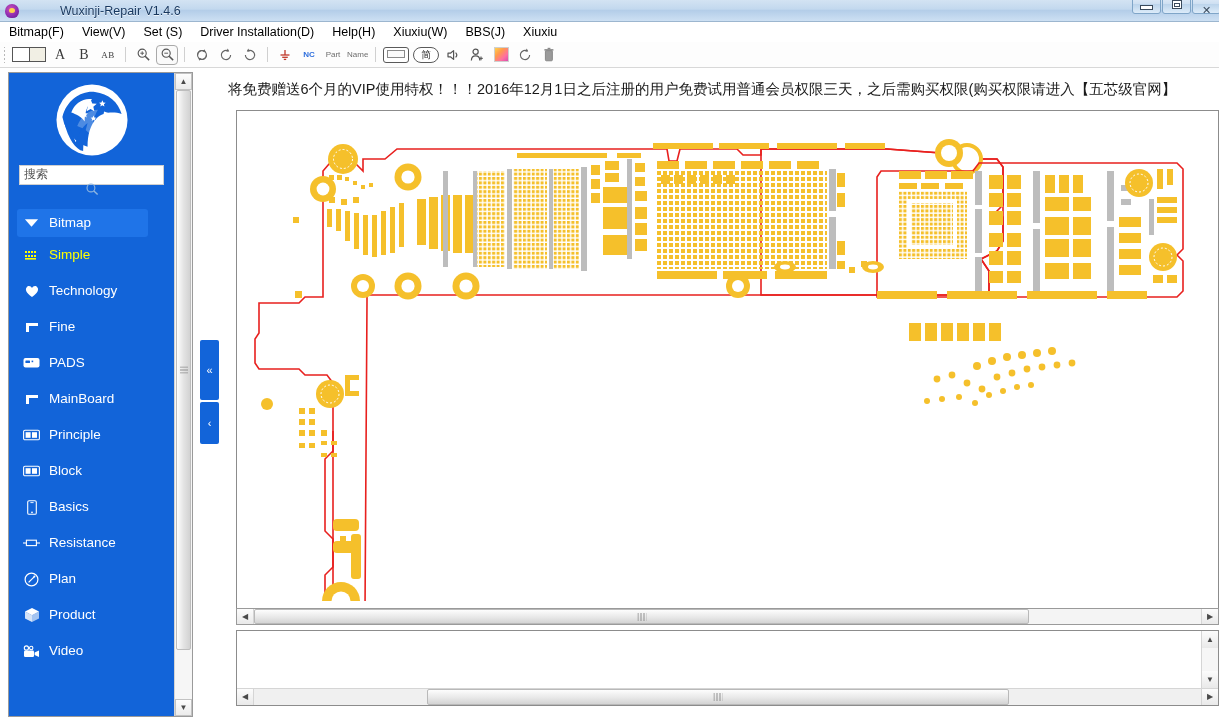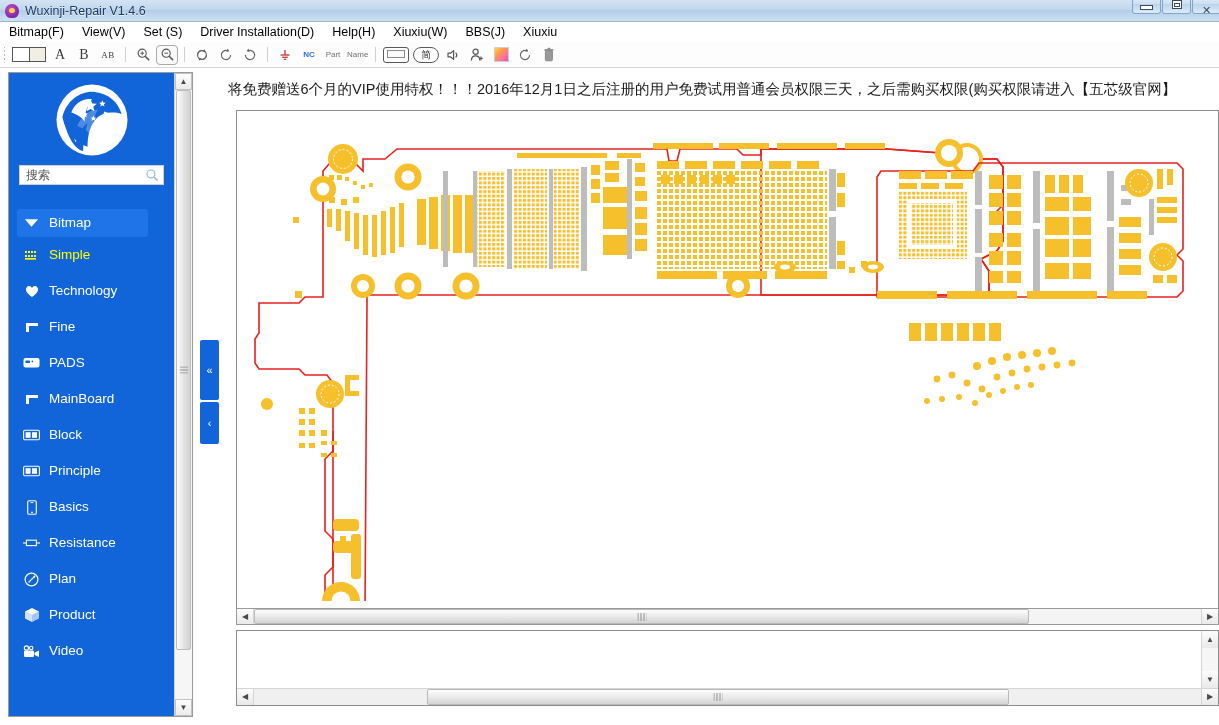--- a/index.html
+++ b/index.html
@@ -33,20 +33,21 @@
     border-radius: 50% 50% 45% 45%;
   }
   .titlebar-icon .bug:after {
     content: ""; position: absolute; left: 4px; top: 4px;
     width: 6px; height: 5px; background: #ffd34d; border-radius: 50%;
   }
   .titlebar-title {
     font-size: 12.5px; color: #17375e; font-weight: normal;
     text-shadow: 0 1px 0 rgba(255,255,255,0.7);
     white-space: nowrap;
+    margin-left: 35px;
   }
   .win-controls {
     position: absolute; right: -2px; top: -7px;
     display: flex; align-items: flex-start; height: 24px;
   }
   .win-btn {
     width: 29px; height: 21px; margin-left: 1px;
     background: linear-gradient(to bottom, #eaf2fb 0%, #cfe0f2 50%, #b9d2ea 51%, #dcebf9 100%);
     border: 1px solid #7fa5c8; border-radius: 0 0 3px 3px;
     box-sizing: border-box; position: relative;
@@ -154,21 +155,21 @@
   .logo-area {
     height: 86px; display: flex; align-items: center; justify-content: center;
   }
   .logo {
     width: 74px; height: 74px; border-radius: 50%;
     background: #1264d9; position: relative;
   }
   .search-box {
     margin: 2px 10px 8px 10px; height: 20px; background: #fff;
     display: flex; align-items: center; border: 1px solid #cfcfcf;
-    box-sizing: border-box; padding: 0 4px;
+    box-sizing: border-box; padding: 0 4px; flex-direction: column;
   }
   .search-box input {
     border: none; outline: none; flex: 1; font-size: 12px;
     color: #3a3a3a; background: transparent;
     font-family: "Liberation Sans", sans-serif; width: 100%;
   }
   .search-box input::placeholder { color: #555; }
   .search-ico { width: 14px; height: 14px; flex: none; }
   .nav {
     padding: 16px 0 0 0;
@@ -556,32 +557,32 @@
         </div>
 
         <div class="nav-item">
           <span class="nav-ico">
             <svg width="17" height="12" viewBox="0 0 17 12">
               <rect x="0.6" y="1.2" width="15.8" height="9.6" rx="1.4" fill="none" stroke="#ffffff" stroke-width="1.1"></rect>
               <rect x="2.6" y="3.2" width="5" height="5.6" fill="#ffffff"></rect>
               <rect x="9" y="3.2" width="5" height="5.6" fill="#ffffff"></rect>
             </svg>
           </span>
-          <span class="nav-label">Block</span>
+          <span class="nav-label">Principle</span>
         </div>
 
         <div class="nav-item">
           <span class="nav-ico">
             <svg width="17" height="12" viewBox="0 0 17 12">
               <rect x="0.6" y="1.2" width="15.8" height="9.6" rx="1.4" fill="none" stroke="#ffffff" stroke-width="1.1"></rect>
               <rect x="2.6" y="3.2" width="5" height="5.6" fill="#ffffff"></rect>
               <rect x="9" y="3.2" width="5" height="5.6" fill="#ffffff"></rect>
             </svg>
           </span>
-          <span class="nav-label">Principle</span>
+          <span class="nav-label">Block</span>
         </div>
 
         <div class="nav-item">
           <span class="nav-ico">
             <svg width="10" height="15" viewBox="0 0 10 15">
               <rect x="0.7" y="0.7" width="8.6" height="13.6" rx="1.4" fill="none" stroke="#ffffff" stroke-width="1.1"></rect>
               <line x1="3.4" y1="2.6" x2="6.6" y2="2.6" stroke="#ffffff" stroke-width="0.9"></line>
               <circle cx="5" cy="12.3" r="0.9" fill="#ffffff"></circle>
             </svg>
           </span>

